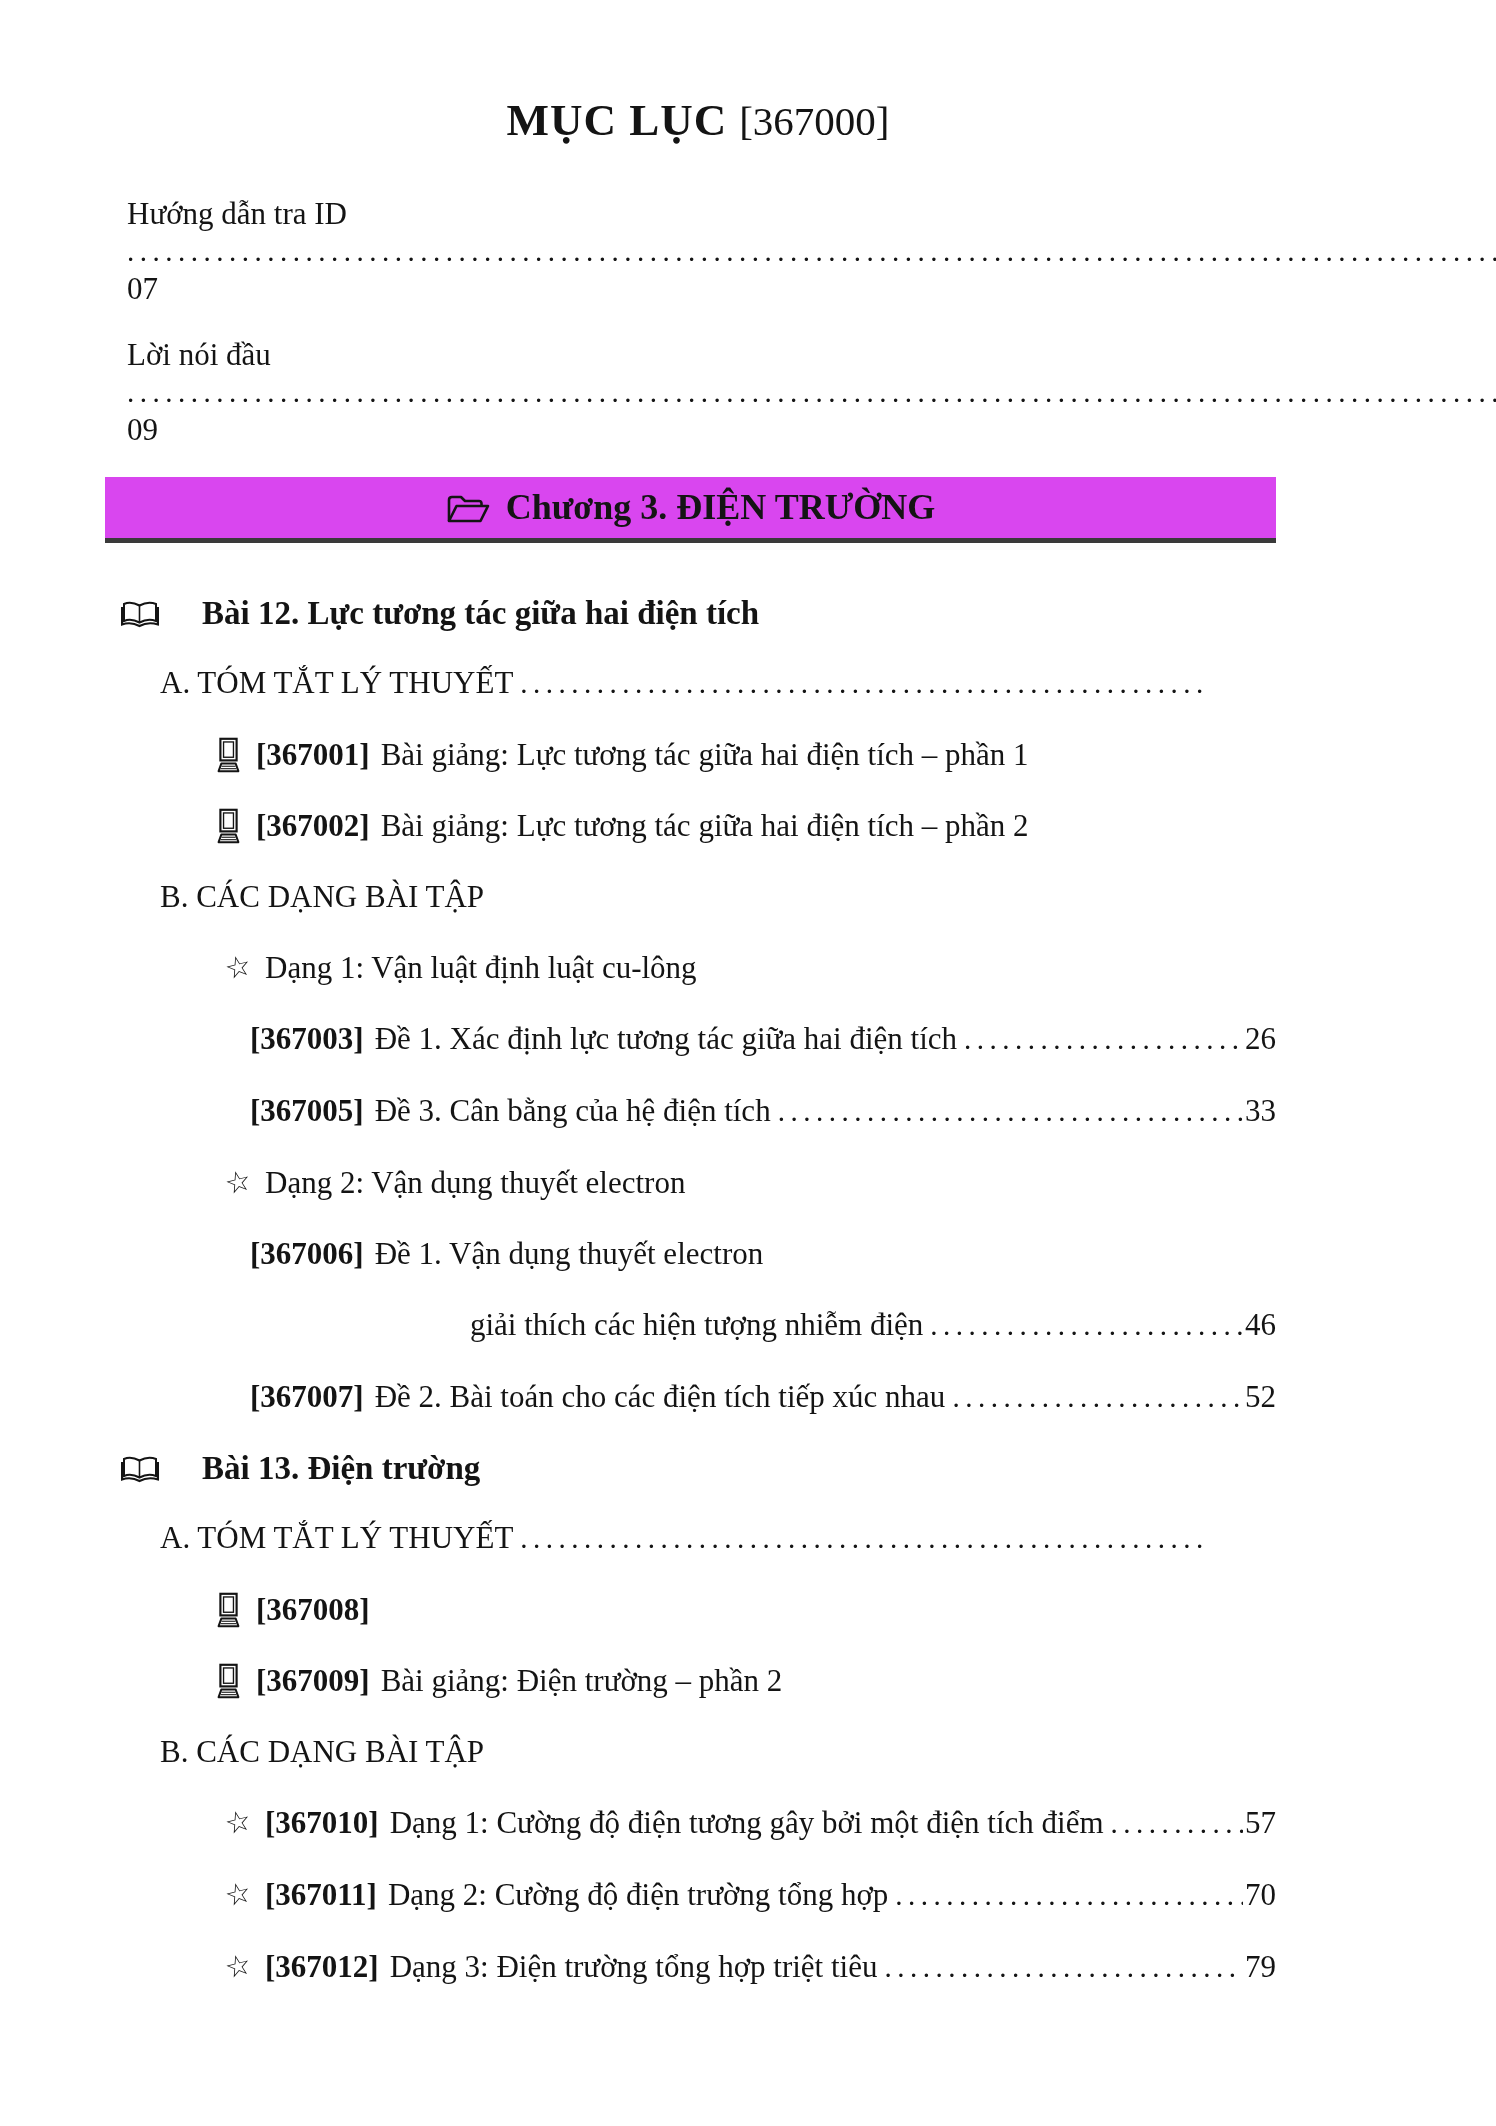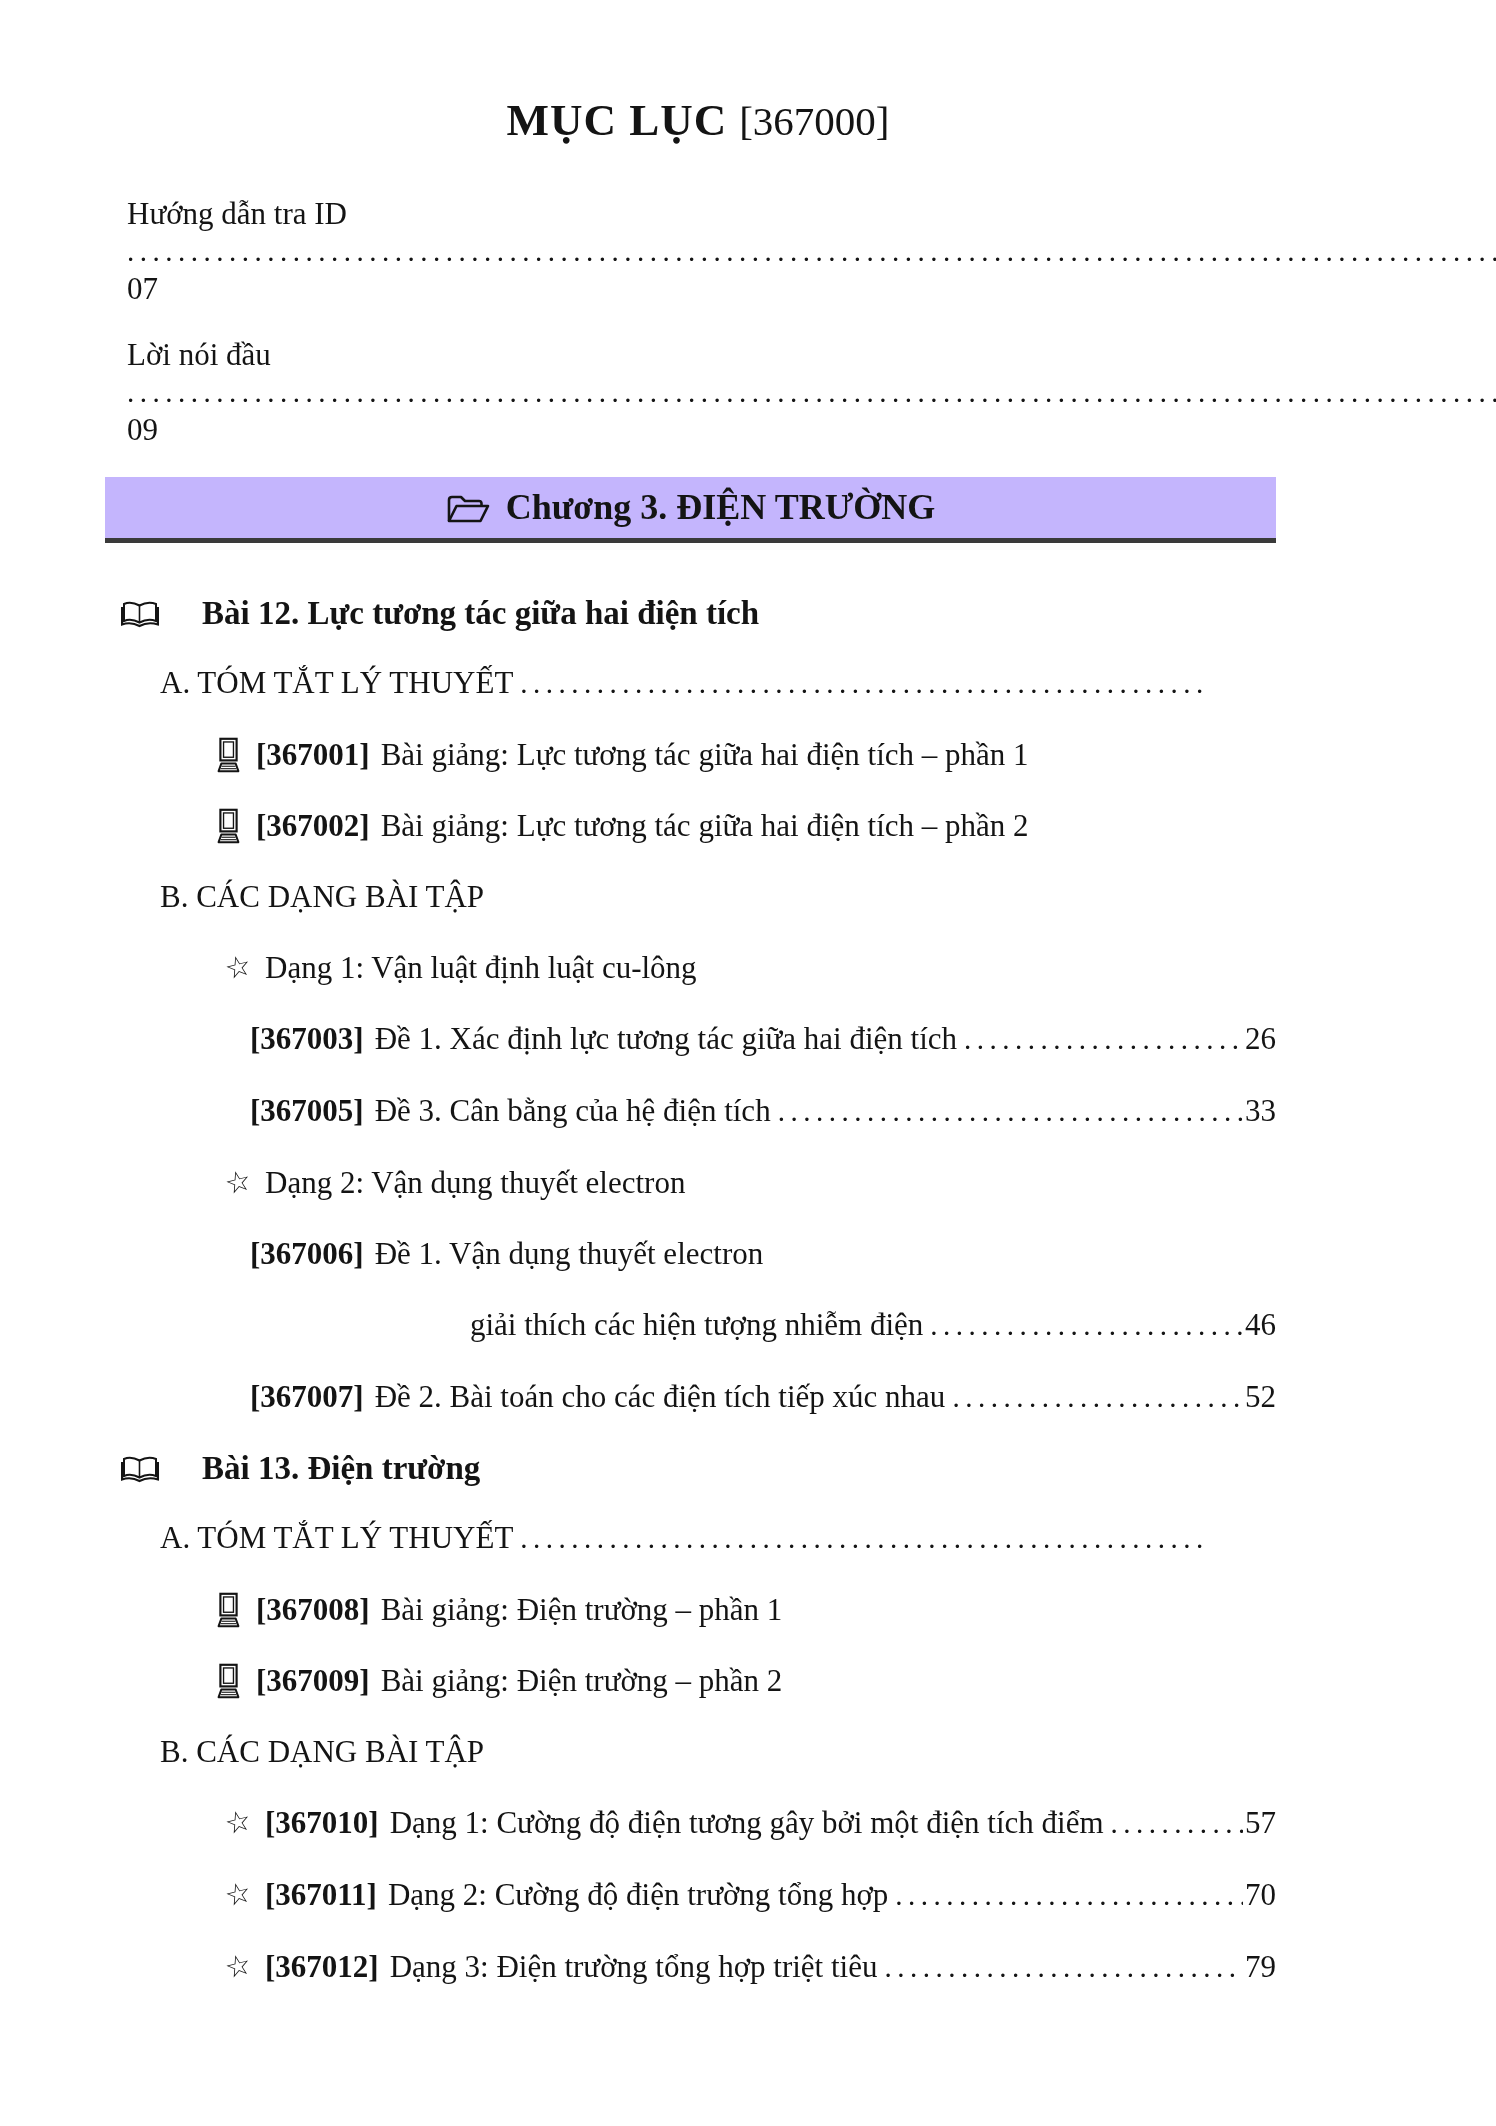--- a/index.html
+++ b/index.html
@@ -64,21 +64,21 @@
   .bai { font-weight:bold; font-size:33px; margin-bottom:32px;gap:26px; }
 
   
   .banner {
     box-sizing:border-box;
     display:flex;
     justify-content:center;
     align-items:center;
     height:66px;
     margin:18px 0 52px -15px;
-    background:#c4b5fd;
+    background:#d946ef;
     border-bottom:5px solid #3a3a3a;
     font-weight:bold;
     font-size:36px;
     gap:16px;
   }
 
   
   .icon { flex:0 0 auto; align-self:center; display:inline-flex; }
   .icon-book   { margin-right:16px; position:relative; top:2px; }
   .icon-laptop { margin-right:14px; position:relative; top:1px; }
@@ -237,21 +237,20 @@
     <span class="icon icon-laptop">
       <svg width="27" height="36" viewBox="0 0 28 40">
         <rect x="5" y="2" width="18" height="24" fill="none" stroke="#141414" stroke-width="2.4"></rect>
         <rect x="8.5" y="5.5" width="11" height="17" fill="none" stroke="#141414" stroke-width="1.5"></rect>
         <path d="M3 38 L6 29.5 L22 29.5 L25 38 Z" fill="none" stroke="#141414" stroke-width="2.2" stroke-linejoin="round"></path>
         <line x1="6.2" y1="32.5" x2="21.8" y2="32.5" stroke="#141414" stroke-width="1.2"></line>
         <line x1="5.2" y1="35.2" x2="22.8" y2="35.2" stroke="#141414" stroke-width="1.2"></line>
       </svg>
     </span>
     <span class="id">[367008]</span>
-    <span class="txt">Bài giảng: Điện trường – phần 1</span>
   </div>
 
   <div class="row ind-lecture">
     <span class="icon icon-laptop">
       <svg width="27" height="36" viewBox="0 0 28 40">
         <rect x="5" y="2" width="18" height="24" fill="none" stroke="#141414" stroke-width="2.4"></rect>
         <rect x="8.5" y="5.5" width="11" height="17" fill="none" stroke="#141414" stroke-width="1.5"></rect>
         <path d="M3 38 L6 29.5 L22 29.5 L25 38 Z" fill="none" stroke="#141414" stroke-width="2.2" stroke-linejoin="round"></path>
         <line x1="6.2" y1="32.5" x2="21.8" y2="32.5" stroke="#141414" stroke-width="1.2"></line>
         <line x1="5.2" y1="35.2" x2="22.8" y2="35.2" stroke="#141414" stroke-width="1.2"></line>

